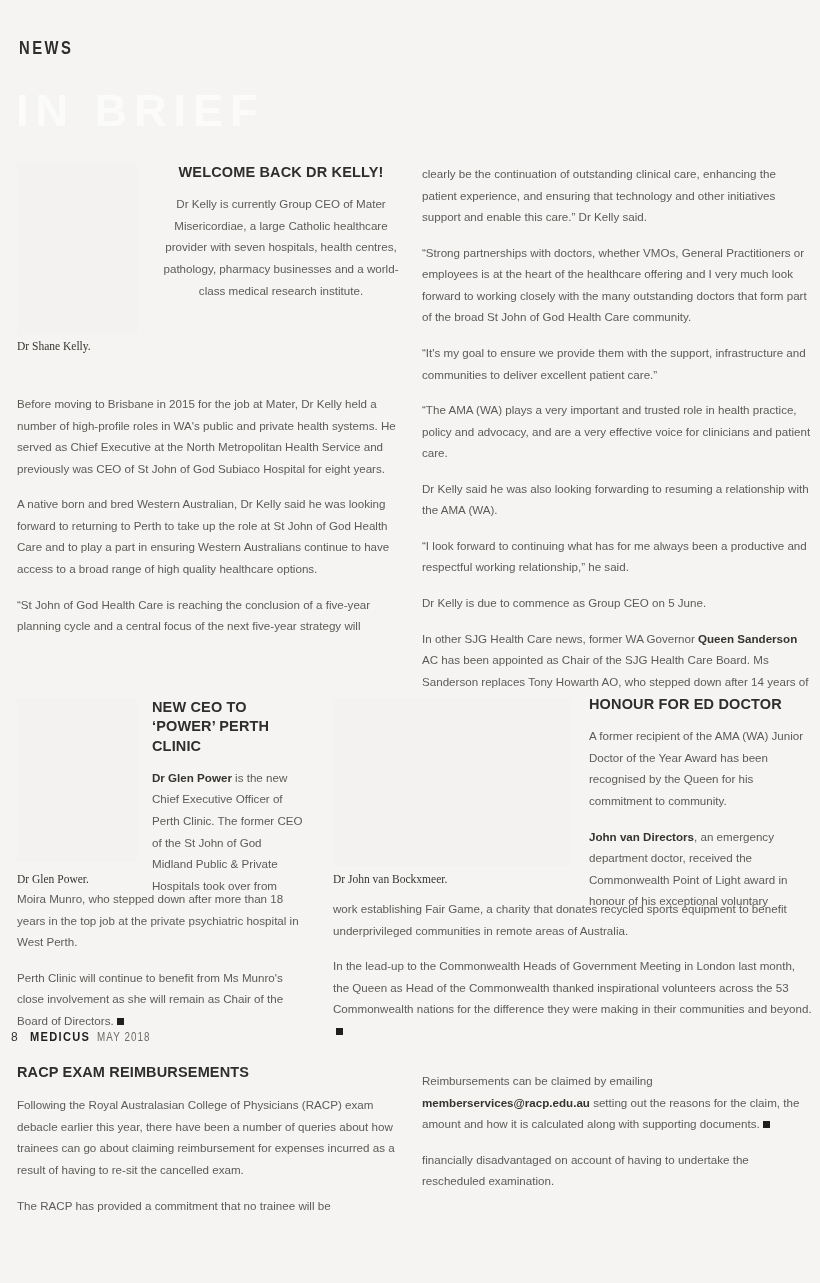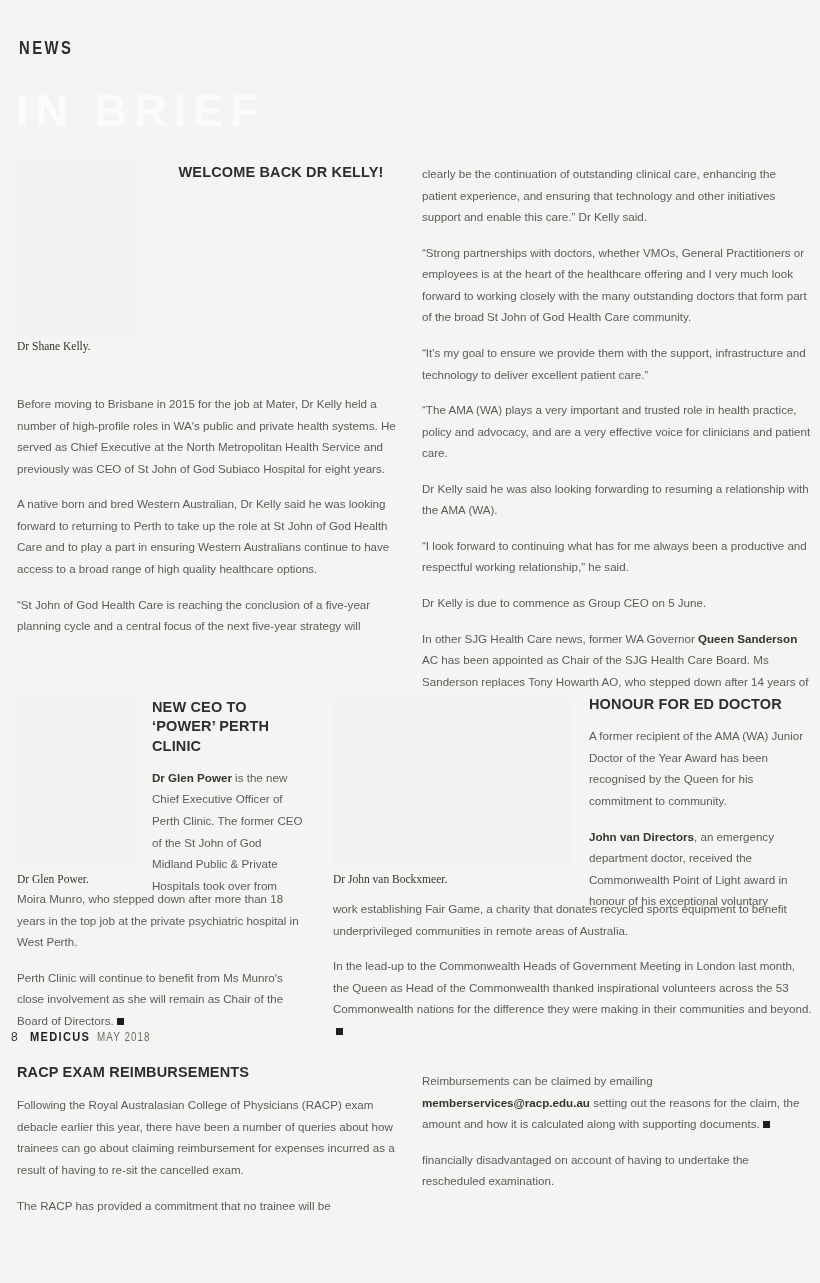--- a/index.html
+++ b/index.html
@@ -237,32 +237,33 @@
   <div class="masthead">
     <div class="kicker">NEWS</div>
     <div class="in-brief">IN BRIEF</div>
   </div>
 
   <div class="photo art1-photo"></div>
   <div class="caption art1-caption">Dr Shane Kelly.</div>
 
   <div class="art1-colA">
     <h2 class="headline">WELCOME BACK DR KELLY!</h2>
+    <p>Dr Kelly is currently Group CEO of Mater Misericordiae, a large Catholic healthcare provider with seven hospitals, health centres, pathology, pharmacy businesses and a world-class medical research institute.</p>
   </div>
 
   <div class="art1-full">
     <p>Before moving to Brisbane in 2015 for the job at Mater, Dr Kelly held a number of high-profile roles in WA's public and private health systems. He served as Chief Executive at the North Metropolitan Health Service and previously was CEO of St John of God Subiaco Hospital for eight years.</p>
     <p>A native born and bred Western Australian, Dr Kelly said he was looking forward to returning to Perth to take up the role at St John of God Health Care and to play a part in ensuring Western Australians continue to have access to a broad range of high quality healthcare options.</p>
     <p>“St John of God Health Care is reaching the conclusion of a five-year planning cycle and a central focus of the next five-year strategy will</p>
   </div>
 
   <div class="art1-colB">
     <p>clearly be the continuation of outstanding clinical care, enhancing the patient experience, and ensuring that technology and other initiatives support and enable this care.” Dr Kelly said.</p>
     <p>“Strong partnerships with doctors, whether VMOs, General Practitioners or employees is at the heart of the healthcare offering and I very much look forward to working closely with the many outstanding doctors that form part of the broad St John of God Health Care community.</p>
-    <p>“It's my goal to ensure we provide them with the support, infrastructure and technology to deliver excellent patient care.”</p>
+    <p>“It's my goal to ensure we provide them with the support, infrastructure and communities to deliver excellent patient care.”</p>
     <p>“The AMA (WA) plays a very important and trusted role in health practice, policy and advocacy, and are a very effective voice for clinicians and patient care.</p>
     <p>Dr Kelly said he was also looking forwarding to resuming a relationship with the AMA (WA).</p>
     <p>“I look forward to continuing what has for me always been a productive and respectful working relationship,” he said.</p>
     <p>Dr Kelly is due to commence as Group CEO on 5 June.</p>
     <p><span>In other SJG Health Care news, former WA Governor </span><b>Queen Sanderson</b><span> AC has been appointed as Chair of the SJG Health Care Board. Ms Sanderson replaces Tony Howarth AO, who stepped down after 14 years of leadership.</span><span class="endmark"></span></p>
   </div>
 
   <div class="photo art2-photo"></div>
   <div class="caption art2-caption">Dr Glen Power.</div>
 

